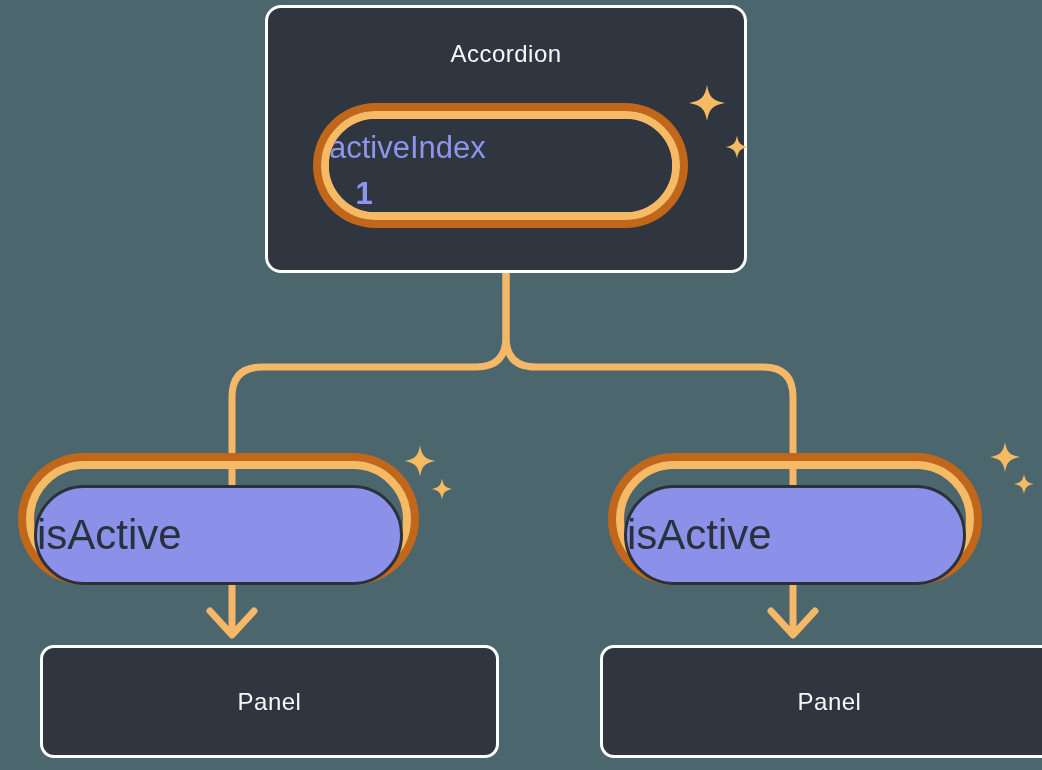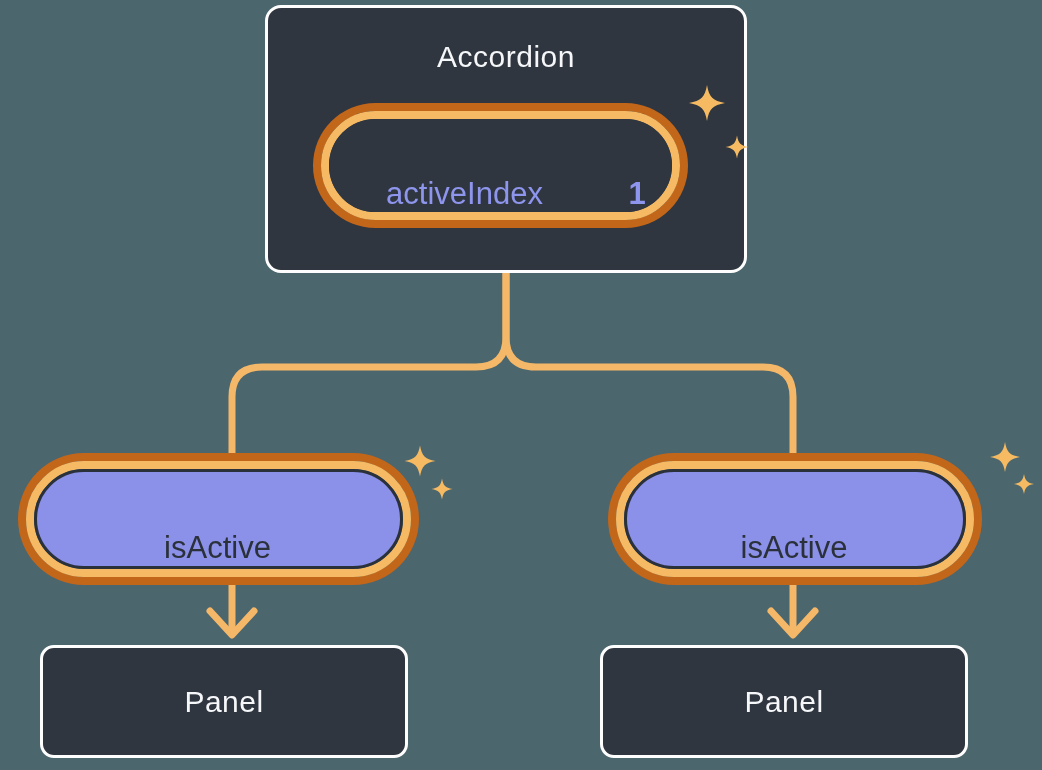--- a/index.html
+++ b/index.html
@@ -46,27 +46,27 @@
     box-sizing: border-box;
   }
   .accordion-box {
     left: 265px; top: 5px;
     width: 482px; height: 268px;
     border-radius: 16px;
     align-items: flex-start;
     padding-top: 32px;
   }
   .box-title {
-    font-size: 30px;
+    font-size: 24px;
     font-weight: 500;
     letter-spacing: 0.5px;
   }
   .panel-box {
     top: 645px;
-    width: 368px; height: 113px;
+    width: 459px; height: 113px;
     border-radius: 14px;
     align-items: center;
   }
   .panel-left { left: 40px; }
   .panel-right { left: 600px; }
 
   .pill-h {
     position: absolute;
     z-index: 2;
     box-sizing: border-box;
@@ -76,33 +76,35 @@
   }
   .state-pill-pos { left: 321px; top: 111px; width: 359px; height: 109px; }
   .prop-pill-left-pos { left: 26px; top: 461px; width: 385px; height: 116px; }
   .prop-pill-right-pos { left: 616px; top: 461px; width: 358px; height: 116px; }
 
   .pill {
     width: 100%; height: 100%;
     box-sizing: border-box;
     border-radius: 999px;
     display: flex;
-    align-items: flex-end;
+    align-items: flex-start;
     overflow: hidden;
+    flex-direction: column;
   }
   .pill-dark {
     background: var(--box, #2F3640);
     color: var(--lavender, #8E95EC);
     font-size: 31px;
   }
   .pill-purple {
     background: var(--purple, #8B90E8);
     border: 3px solid var(--darkInk, #2B313B);
     color: var(--darkInk, #2B313B);
-    font-size: 31px;
+    font-size: 42px;
+    margin-top: 16px;
   }
   .pill .label {
     flex: 1;
     display: flex;
     align-items: center;
     justify-content: center;
   }
   .pill .divider { width: 2px; }
   .pill-dark .divider { background: var(--ringInner, #F6B964); }
   .pill-purple .divider { background: var(--darkInk, #2B313B); }

